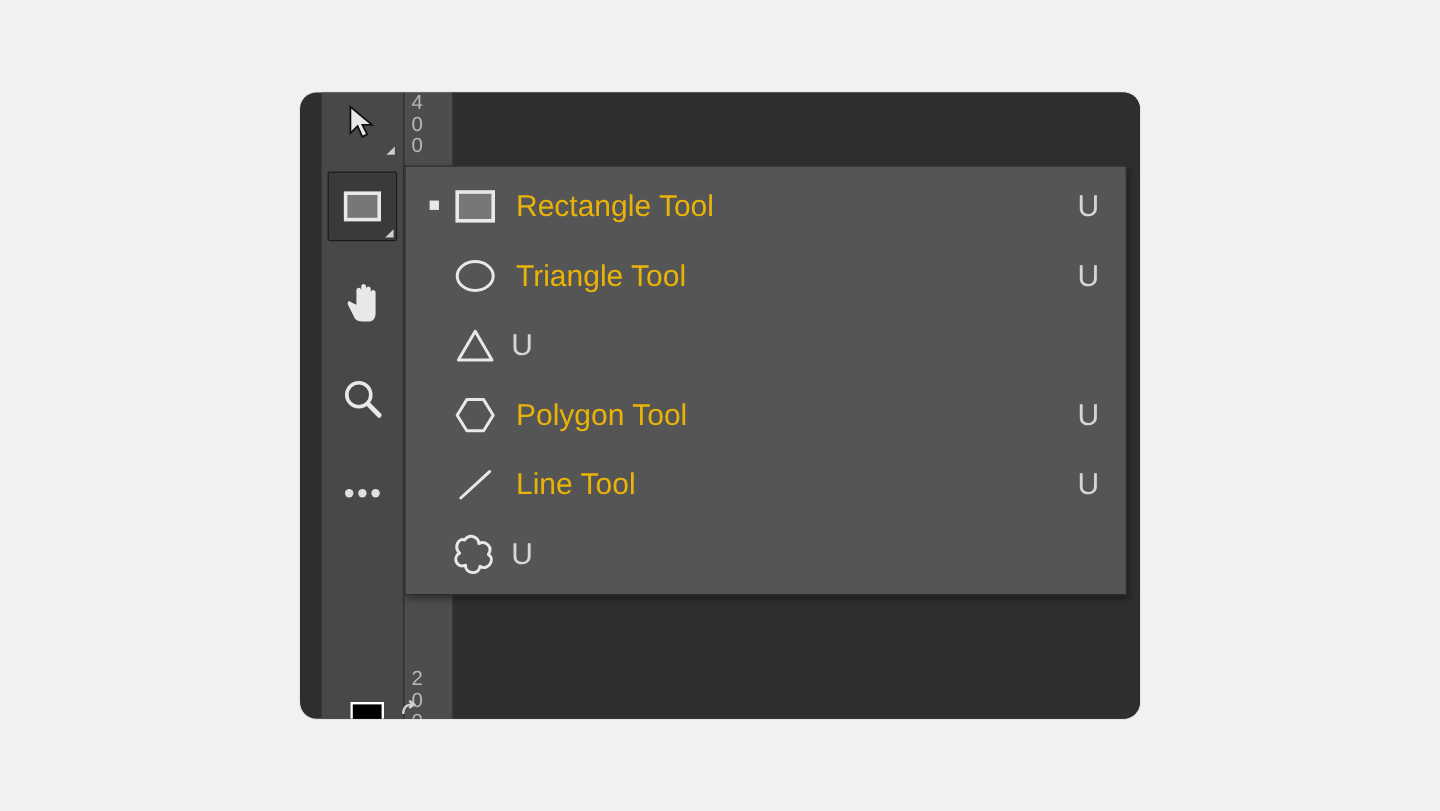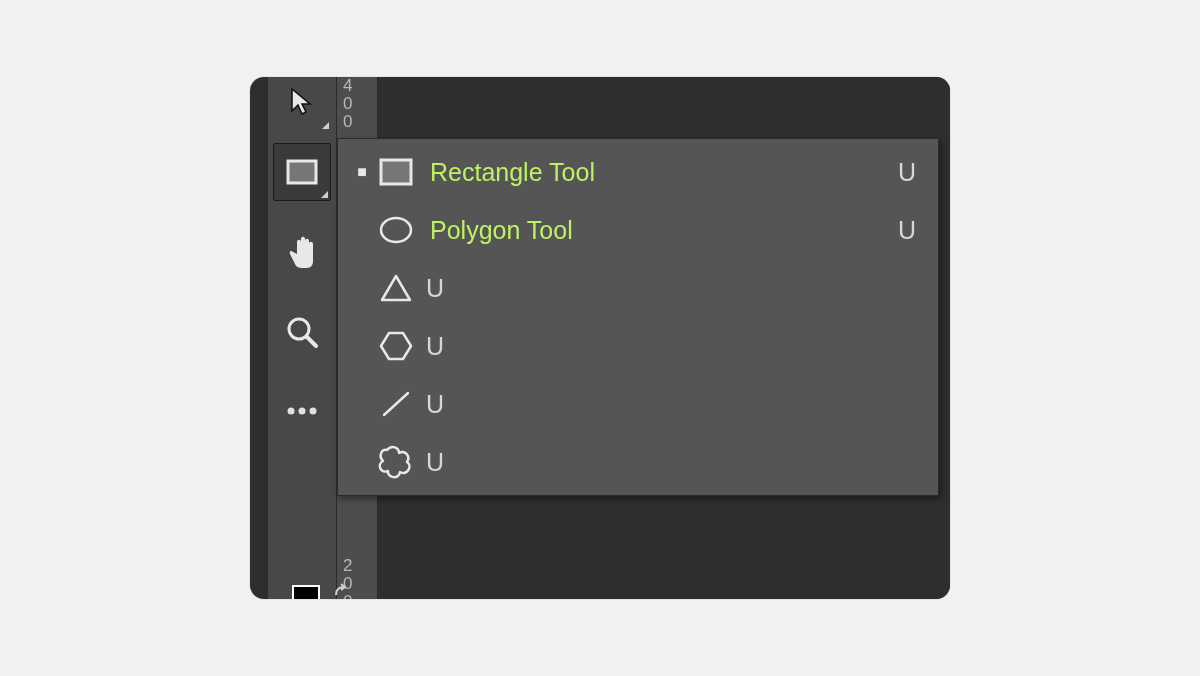--- a/index.html
+++ b/index.html
@@ -128,21 +128,21 @@
 
   .fly-icon {
     width: 48px;
     display: flex;
     align-items: center;
     justify-content: center;
   }
   .fly-label {
     flex: 1;
     padding-left: 10px;
-    color: #bef264;
+    color: #eab308;
   }
   .fly-key {
     width: 24px;
     text-align: right;
     color: #d6d6d6;
   }
 
   
   .swatches {
     position: absolute;
@@ -243,51 +243,53 @@
       <div class="fly-key">U</div>
     </div>
 
     <div class="fly-row">
       <div class="fly-dot"></div>
       <div class="fly-icon">
         <svg width="36" height="30" viewBox="0 0 36 30">
             <ellipse cx="18" cy="15" rx="15" ry="12" fill="none" stroke="#e8e8e8" stroke-width="2.5"></ellipse>
           </svg>
       </div>
-      <div class="fly-label">Polygon Tool</div>
+      <div class="fly-label">Triangle Tool</div>
       <div class="fly-key">U</div>
     </div>
 
     <div class="fly-row">
       <div class="fly-dot"></div>
       <div class="fly-icon">
         <svg width="36" height="32" viewBox="0 0 36 32">
             <path d="M18 4 L32 28 L4 28 Z" fill="none" stroke="#e8e8e8" stroke-width="2.5" stroke-linejoin="round"></path>
           </svg>
       </div>
       <div class="fly-key">U</div>
     </div>
 
     <div class="fly-row">
       <div class="fly-dot"></div>
       <div class="fly-icon">
         <svg width="36" height="34" viewBox="0 0 36 34">
             <polygon points="11,4 25,4 33,17 25,30 11,30 3,17" fill="none" stroke="#e8e8e8" stroke-width="2.5" stroke-linejoin="round"></polygon>
           </svg>
       </div>
+      <div class="fly-label">Polygon Tool</div>
       <div class="fly-key">U</div>
     </div>
 
     <div class="fly-row">
       <div class="fly-dot"></div>
       <div class="fly-icon">
         <svg width="36" height="34" viewBox="0 0 36 34">
             <line x1="6" y1="28" x2="30" y2="6" stroke="#e8e8e8" stroke-width="2.5" stroke-linecap="round"></line>
           </svg>
       </div>
+      <div class="fly-label">Line Tool</div>
       <div class="fly-key">U</div>
     </div>
 
     <div class="fly-row">
       <div class="fly-dot"></div>
       <div class="fly-icon">
         <svg width="38" height="36" viewBox="0 0 38 36">
           <path d="M10 6 C15 0 22 4 22 9 C28 6 34 12 30 18 C36 22 30 32 23 28 C22 36 10 34 11 27 C3 30 0 20 6 17 C1 12 5 4 10 6 Z" fill="none" stroke="#e8e8e8" stroke-width="2.5" stroke-linejoin="round"></path>
         </svg>
       </div>

